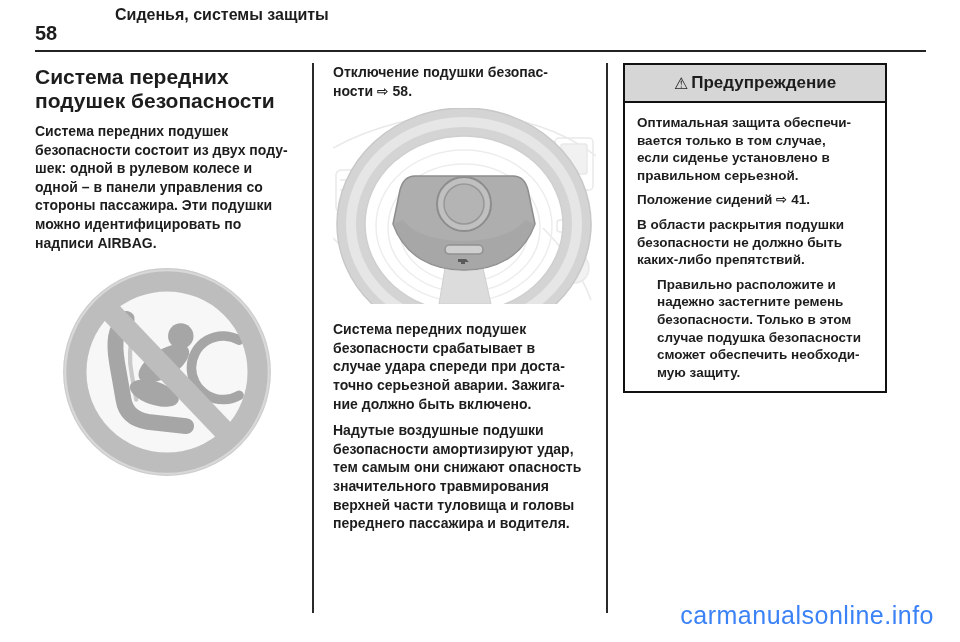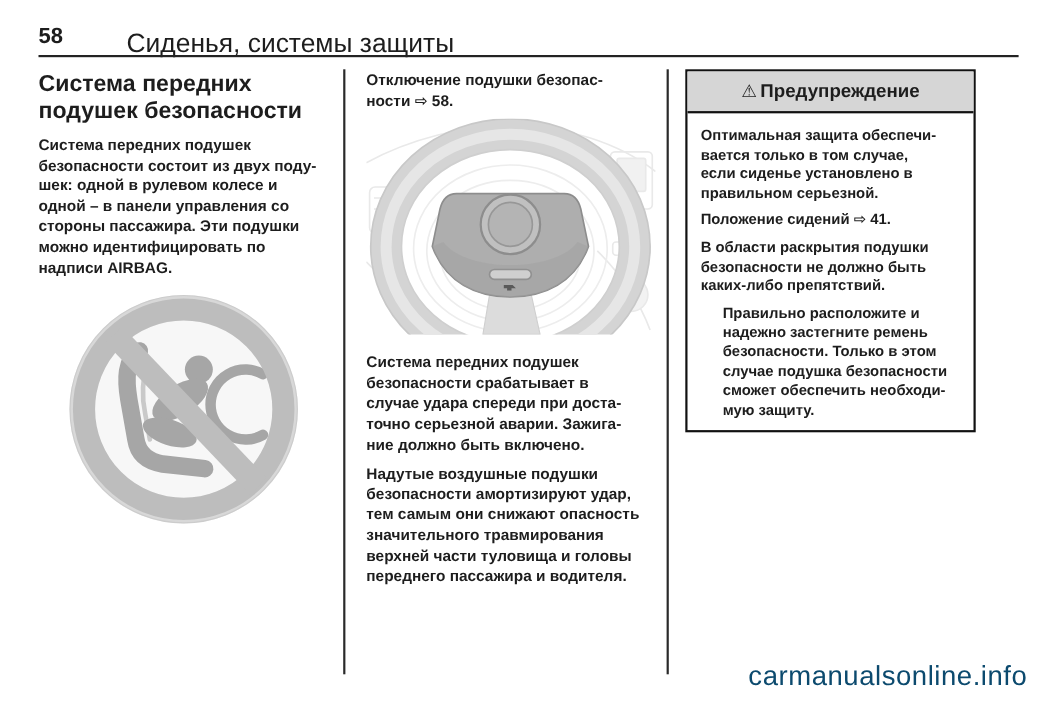--- a/index.html
+++ b/index.html
@@ -12,22 +12,22 @@
     font-family: "Liberation Sans", "DejaVu Sans", sans-serif;
     color: #1d1d1d;
     overflow: hidden;
   }
   
   .hdr-num {
     position: absolute; left: 35px; top: 22px;
     font-size: 20px; font-weight: bold;
   }
   .hdr-title {
-    position: absolute; left: 115px; top: 26px;
-    font-size: 24px; font-weight: normal;
+    position: absolute; left: 115px; top: 6px;
+    font-size: 16px; font-weight: bold;
   }
   .hdr-rule {
     position: absolute; left: 35px; top: 50px;
     width: 891px; height: 2px; background: #232323;
   }
   
   .vdiv { position: absolute; top: 63px; width: 2px; height: 550px; background: #2a2a2a; }
   .vdiv.v1 { left: 312px; }
   .vdiv.v2 { left: 606px; }
   
@@ -59,21 +59,21 @@
     height: 38px; display: flex; align-items: center; justify-content: center;
     font-size: 17px; font-weight: bold;
   }
   .warning-icon { font-size: 16px; margin-right: 3px; font-weight: normal; }
   .warning-body { padding: 11px 12px 10px 12px; }
   .warning-body .body-p { font-size: 13.5px; line-height: 17.6px; margin-bottom: 7px; }
   .warning-body .body-p:last-child { margin-bottom: 0; margin-left: 20px; }
   
   .watermark {
     position: absolute; right: 26px; bottom: 12px;
-    font-size: 25px; font-weight: normal; color: #0c4a6e; letter-spacing: 0.5px;
+    font-size: 25px; font-weight: normal; color: #3b82f6; letter-spacing: 0.5px;
   }
 </style>
 </head>
 <body>
 
 <div class="page">
 
   <span class="hdr-num">58</span>
   <span class="hdr-title">Сиденья, системы защиты</span>
   <div class="hdr-rule"></div>

